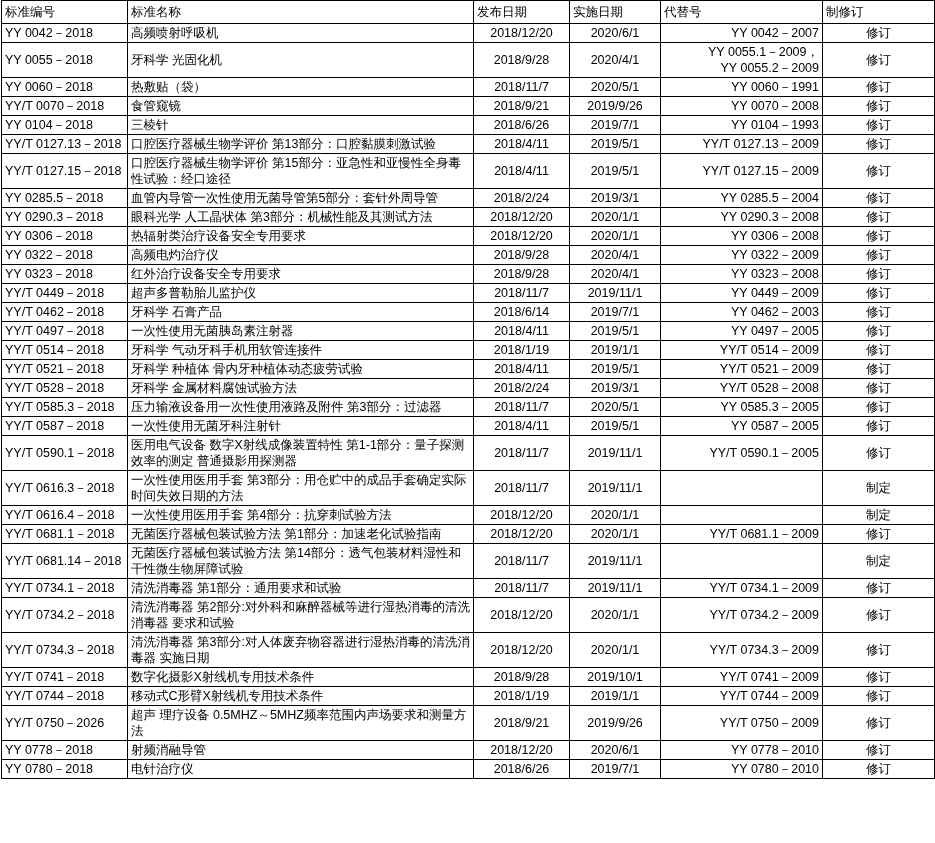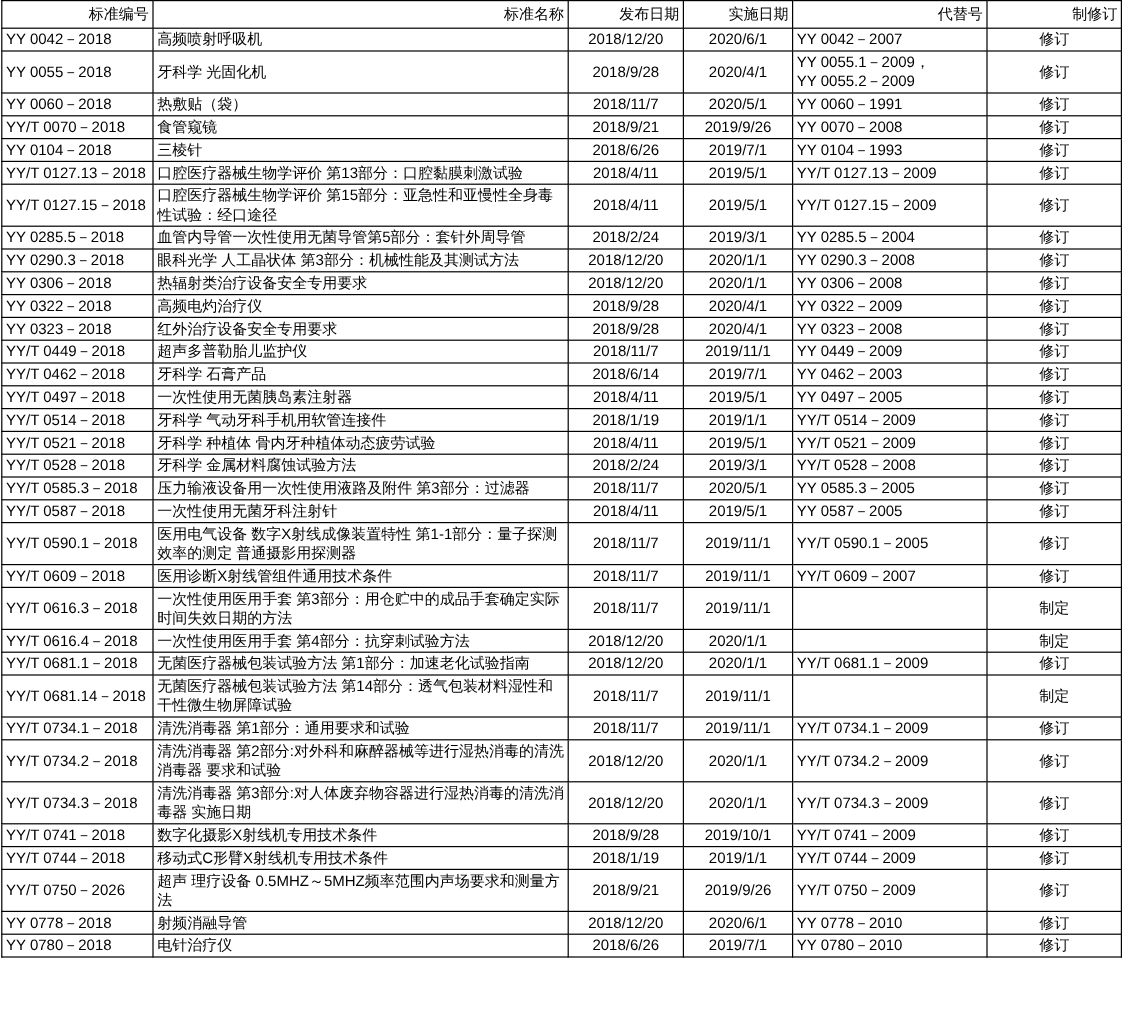--- a/index.html
+++ b/index.html
@@ -33,42 +33,42 @@
 
   table.std-table th,
   table.std-table td {
     border: 1px solid #000000;
     padding: 1px 3px;
     vertical-align: middle;
     line-height: 1.28;
     font-weight: normal;
   }
   table.std-table thead th {
-    text-align: right;
+    text-align: left;
     font-size: 12.5px;
     padding: 2px 3px;
     height: 18px;
     margin-top: 31px;
   }
   td.col-code {
     text-align: left;
     white-space: nowrap;
     padding-left: 4px;
     letter-spacing: 0px;
   }
   td.col-name {
     text-align: left;
     padding-left: 4px;
     margin-top: 48px;
   }
   td.col-date {
     text-align: center;
   }
   td.col-replaces {
-    text-align: left;
+    text-align: right;
     padding-left: 6px;
   }
   td.col-type {
     text-align: center;
   }
   .two-line {
     line-height: 1.3;
     margin-left: 24px;
   }
 </style>
@@ -258,28 +258,20 @@
         </tr>
         <tr>
           <td class="col-code">YY/T  0590.1－2018</td>
           <td class="col-name">医用电气设备  数字X射线成像装置特性  第1-1部分：量子探测效率的测定  普通摄影用探测器</td>
           <td class="col-date">2018/11/7</td>
           <td class="col-date">2019/11/1</td>
           <td class="col-replaces">YY/T  0590.1－2005</td>
           <td class="col-type">修订</td>
         </tr>
         <tr>
-          <td class="col-code">YY/T  0609－2018</td>
-          <td class="col-name">医用诊断X射线管组件通用技术条件</td>
-          <td class="col-date">2018/11/7</td>
-          <td class="col-date">2019/11/1</td>
-          <td class="col-replaces">YY/T  0609－2007</td>
-          <td class="col-type">修订</td>
-        </tr>
-        <tr>
           <td class="col-code">YY/T  0616.3－2018</td>
           <td class="col-name">一次性使用医用手套  第3部分：用仓贮中的成品手套确定实际时间失效日期的方法</td>
           <td class="col-date">2018/11/7</td>
           <td class="col-date">2019/11/1</td>
           <td class="col-replaces"></td>
           <td class="col-type">制定</td>
         </tr>
         <tr>
           <td class="col-code">YY/T  0616.4－2018</td>
           <td class="col-name">一次性使用医用手套  第4部分：抗穿刺试验方法</td>

